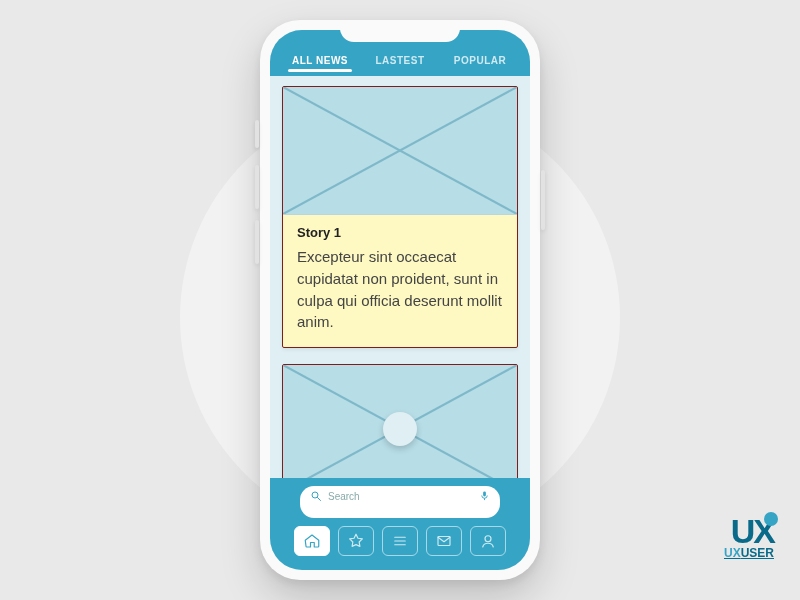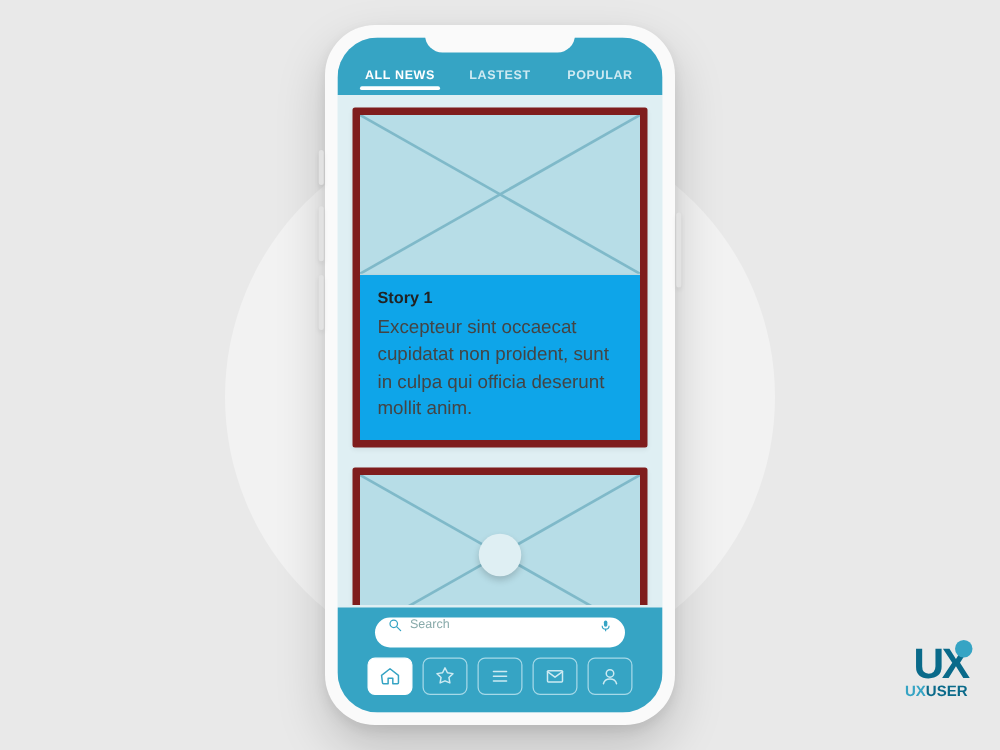--- a/index.html
+++ b/index.html
@@ -81,22 +81,22 @@
     height:3px; background:#fff; border-radius:2px;
   }
 
   .feed {
     position: absolute;
     top: 46px; left:0; right:0; bottom: 86px;
     overflow: hidden;
     padding: 10px 12px;
   }
   .card {
-    background: #0ea5e9;
-    border: 6px solid #7f1d1d;
+    background: #fef9c3;
+    border: 1px solid #7f1d1d;
     border-radius: 2px;
     margin-bottom: 16px;
     box-shadow: 0 2px 4px rgba(0,0,0,.06);
   }
   .thumb {
     height: 128px;
     position: relative;
     background: #b7dde7;
     border-bottom: 1px solid #b9d6de;
   }
@@ -114,22 +114,22 @@
 
   
   .bottom {
     position: absolute; left:0; right:0; bottom:0;
     background:#36a4c4;
     padding: 8px 12px 14px;
   }
   .search {
     background:#fff; border-radius: 14px;
     height: 24px; margin: 0 18px 8px;
-    display:flex; align-items:flex-start;
-    padding: 0 10px;
+    display:flex; align-items:flex-end;
+    padding: 16px 10px;
     gap:6px;
   }
   .search .sicon svg, .search .mic svg { display:block; }
   .search .ph { flex:1; font-size:10px; color:#8aa; }
   .dock { display:flex; gap:8px; justify-content:center; }
   .dbtn {
     width:36px; height:30px;
     border:1.5px solid #a6d9e8; border-radius:6px;
     display:flex; align-items:center; justify-content:center;
     cursor:pointer;
@@ -143,21 +143,21 @@
   .logo {
     position:absolute; right:26px; bottom:40px;
     text-align:right;
     color:#0a6a8a;
   }
   .logo .ux { font-size:34px; font-weight:900; letter-spacing:-2px; position:relative; line-height:1; }
   .logo .dot {
     position:absolute; width:14px; height:14px; border-radius:50%;
     background:#36a4c4; right:-4px; top:-2px;
   }
-  .logo .sub { font-size:12px; font-weight:700; margin-top:-2px; }
+  .logo .sub { font-size:12px; font-weight:700; margin-top:-2px;text-decoration:underline; }
   .logo .sub .u { color:#36a4c4; }
 </style>
 </head>
 <body>
 
 <div class="bg-circle"></div>
 
 <div class="phone">
   <div class="side-btn sb-l1"></div>
   <div class="side-btn sb-l2"></div>

